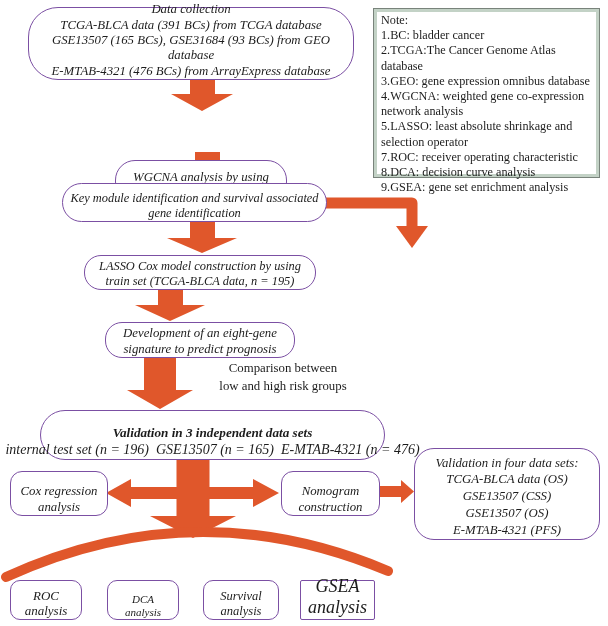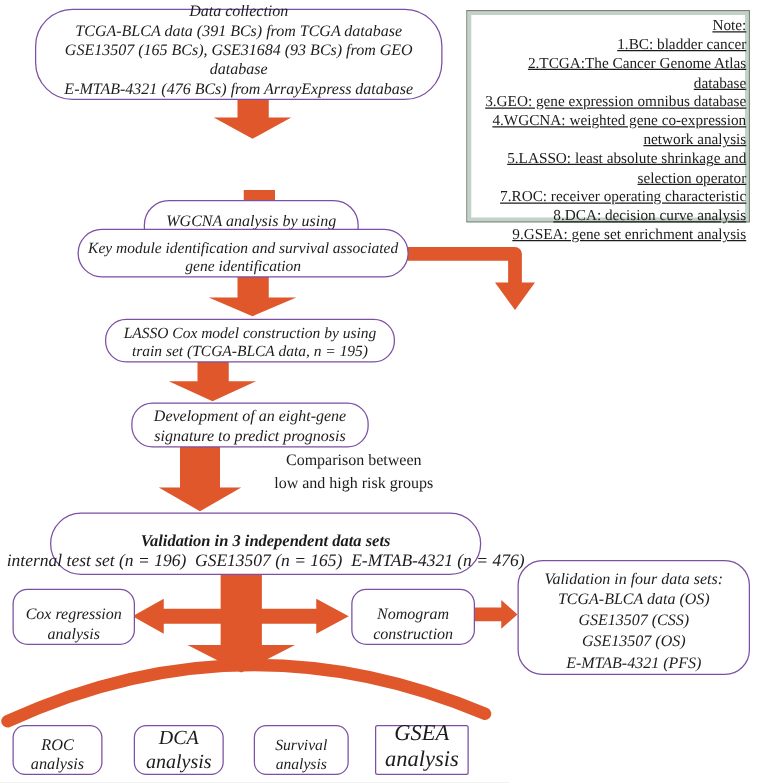--- a/index.html
+++ b/index.html
@@ -23,22 +23,22 @@
     position:absolute;z-index:1;background:var(--bg);
     border:1.6px solid var(--purple);
     display:flex;flex-direction:column;justify-content:flex-end;align-items:center;
     text-align:center;line-height:1.2;font-size:12.8px;font-style:italic;
   }
   .fbox .txt{white-space:pre-line;}
   .notebox{
     position:absolute;z-index:1;background:var(--bg);
     border:1.5px solid var(--note-outer);
     box-shadow:inset 0 0 0 3px var(--note-inner);
-    font-size:12.2px;line-height:15.2px;text-align:right;
-    padding:4px 2px 0 7px;box-sizing:border-box;text-decoration:underline;
+    font-size:12.2px;line-height:15.2px;text-align:left;
+    padding:4px 2px 0 7px;box-sizing:border-box;
   }
   .notebox .txt{white-space:pre-line;}
   .floatlabel{
     position:absolute;z-index:1;font-size:12.8px;line-height:1.4;
     text-align:center;white-space:pre-line;
   }
   .v3-title{font-weight:bold;font-size:13.2px;}
   .v3-sub{font-size:14px;white-space:pre;margin-top:1px;}
 </style>
 </head>
@@ -126,21 +126,21 @@
 GSE13507 (CSS)
 GSE13507 (OS)
 E-MTAB-4321 (PFS)</div>
   </div>
 
   <div class="fbox" style="left:10px;top:580px;width:70px;height:38px;border-radius:10px;font-size:13px;">
     <div class="txt">ROC
 analysis</div>
   </div>
 
-  <div class="fbox" style="left:107px;top:580px;width:70px;height:38px;border-radius:10px;font-size:16px;">
+  <div class="fbox" style="left:107px;top:580px;width:70px;height:38px;border-radius:10px;font-size:11px;">
     <div class="txt">DCA
 analysis</div>
   </div>
 
   <div class="fbox" style="left:203px;top:580px;width:74px;height:38px;border-radius:10px;font-size:12.5px;">
     <div class="txt">Survival
 analysis</div>
   </div>
 
   <div class="fbox" style="left:300px;top:580px;width:73px;height:38px;border-radius:2px;font-size:18px;">

